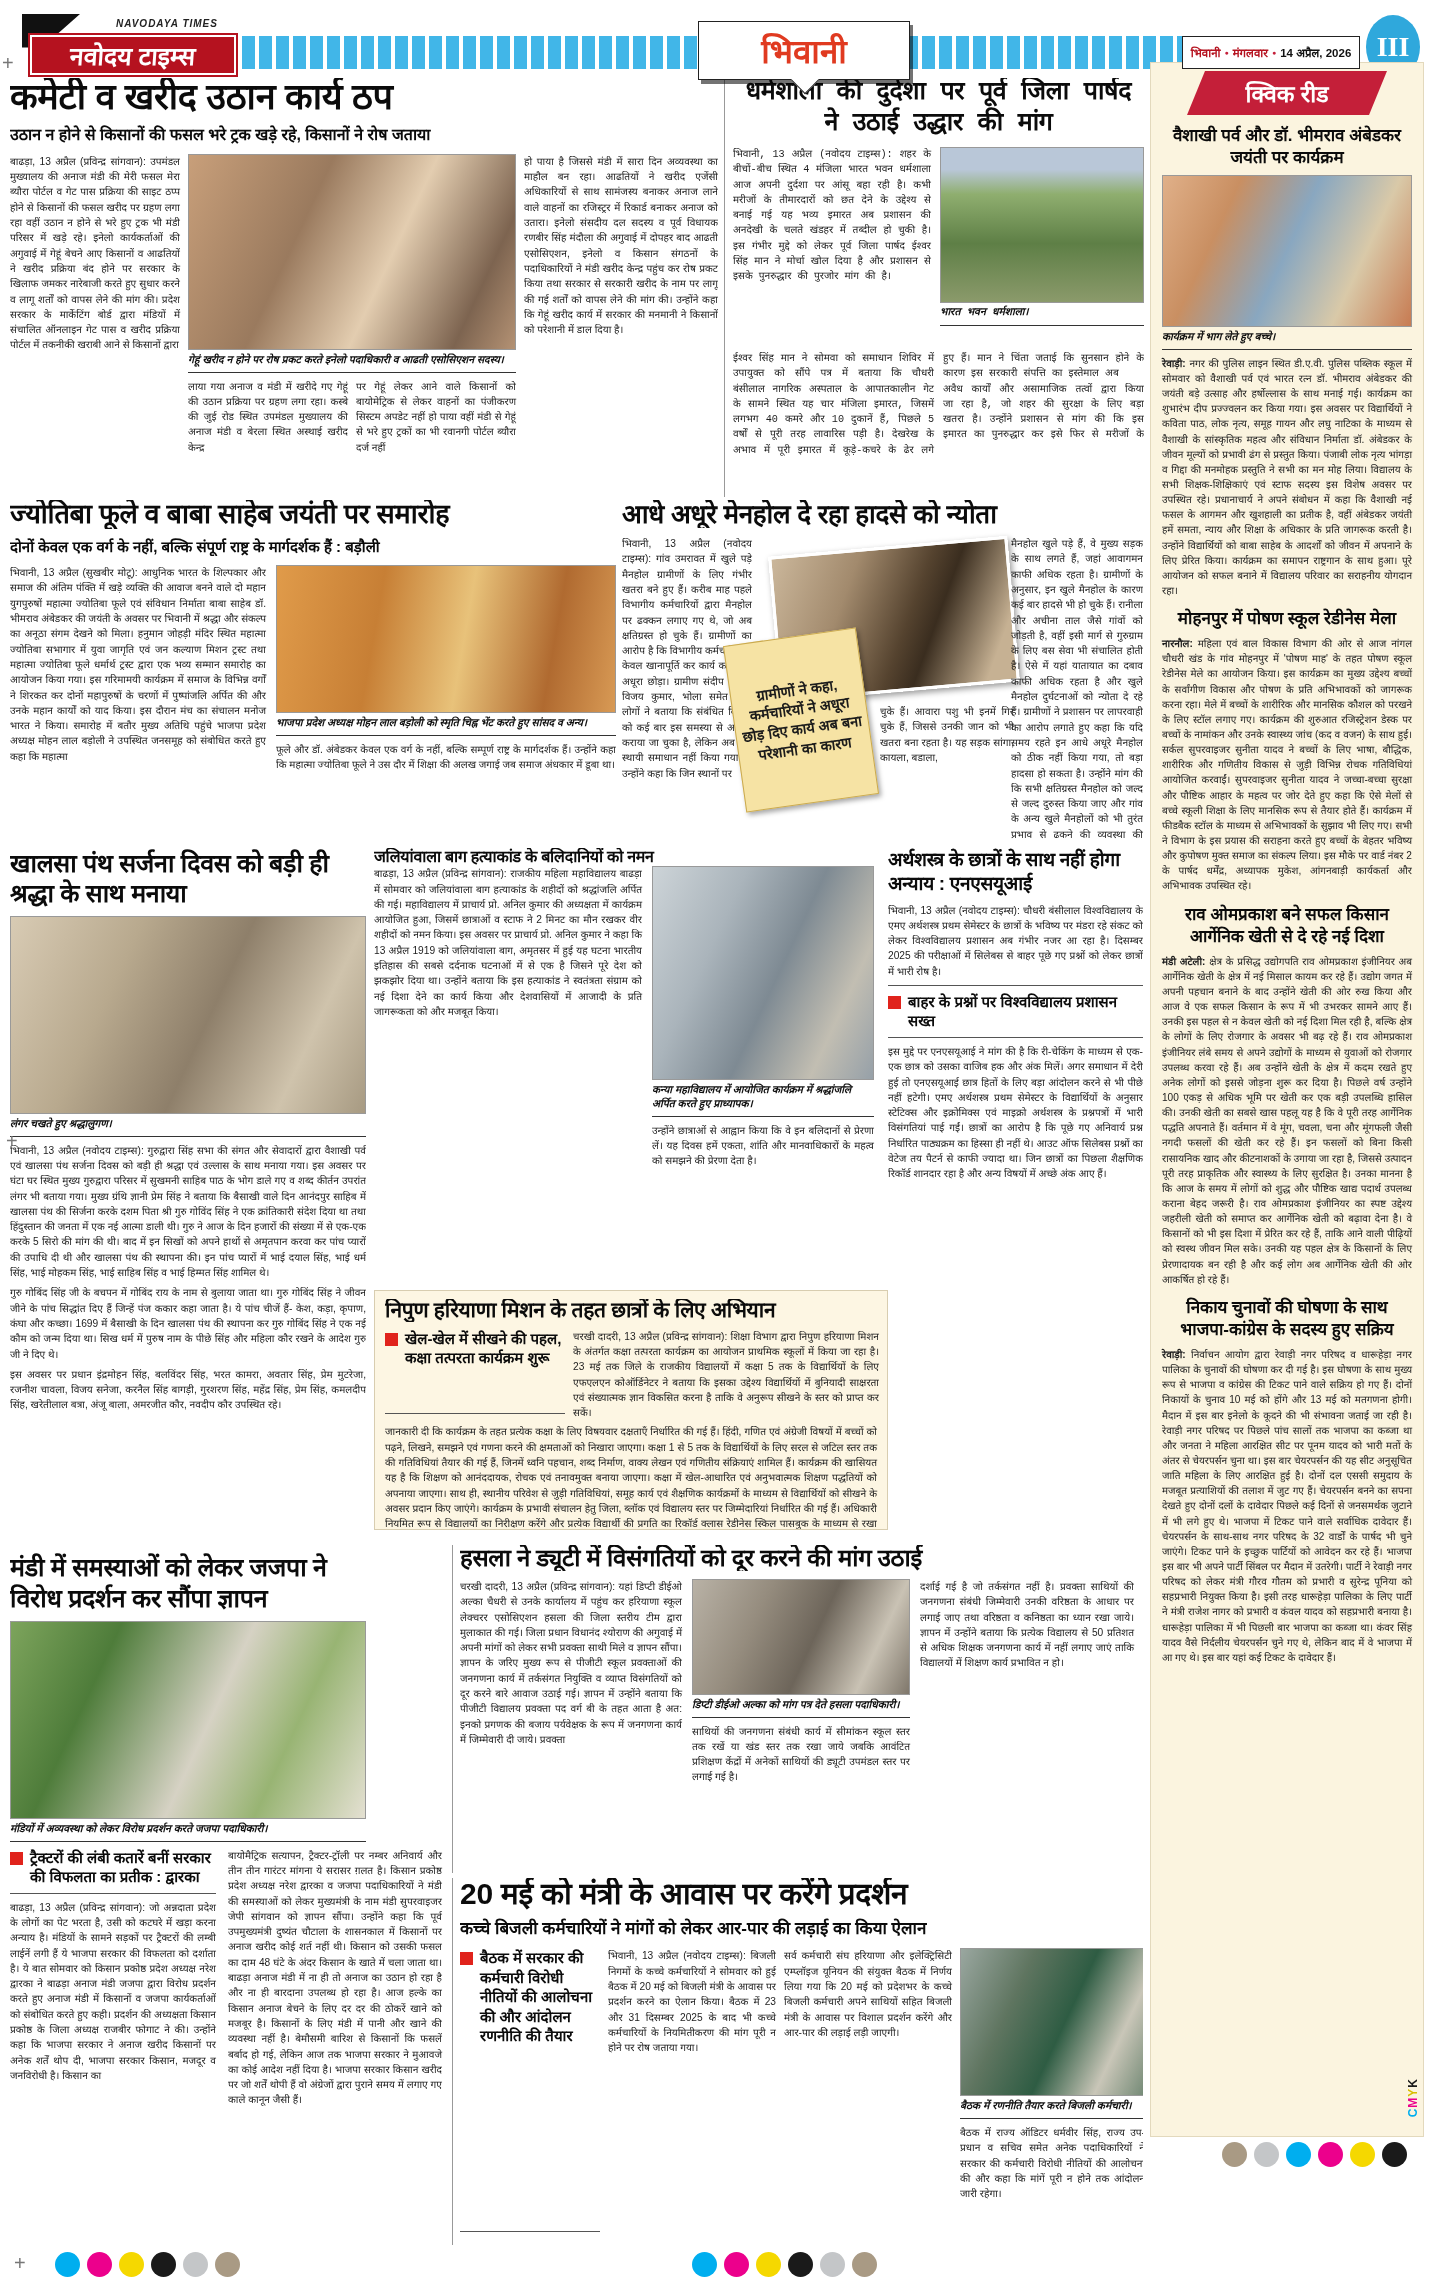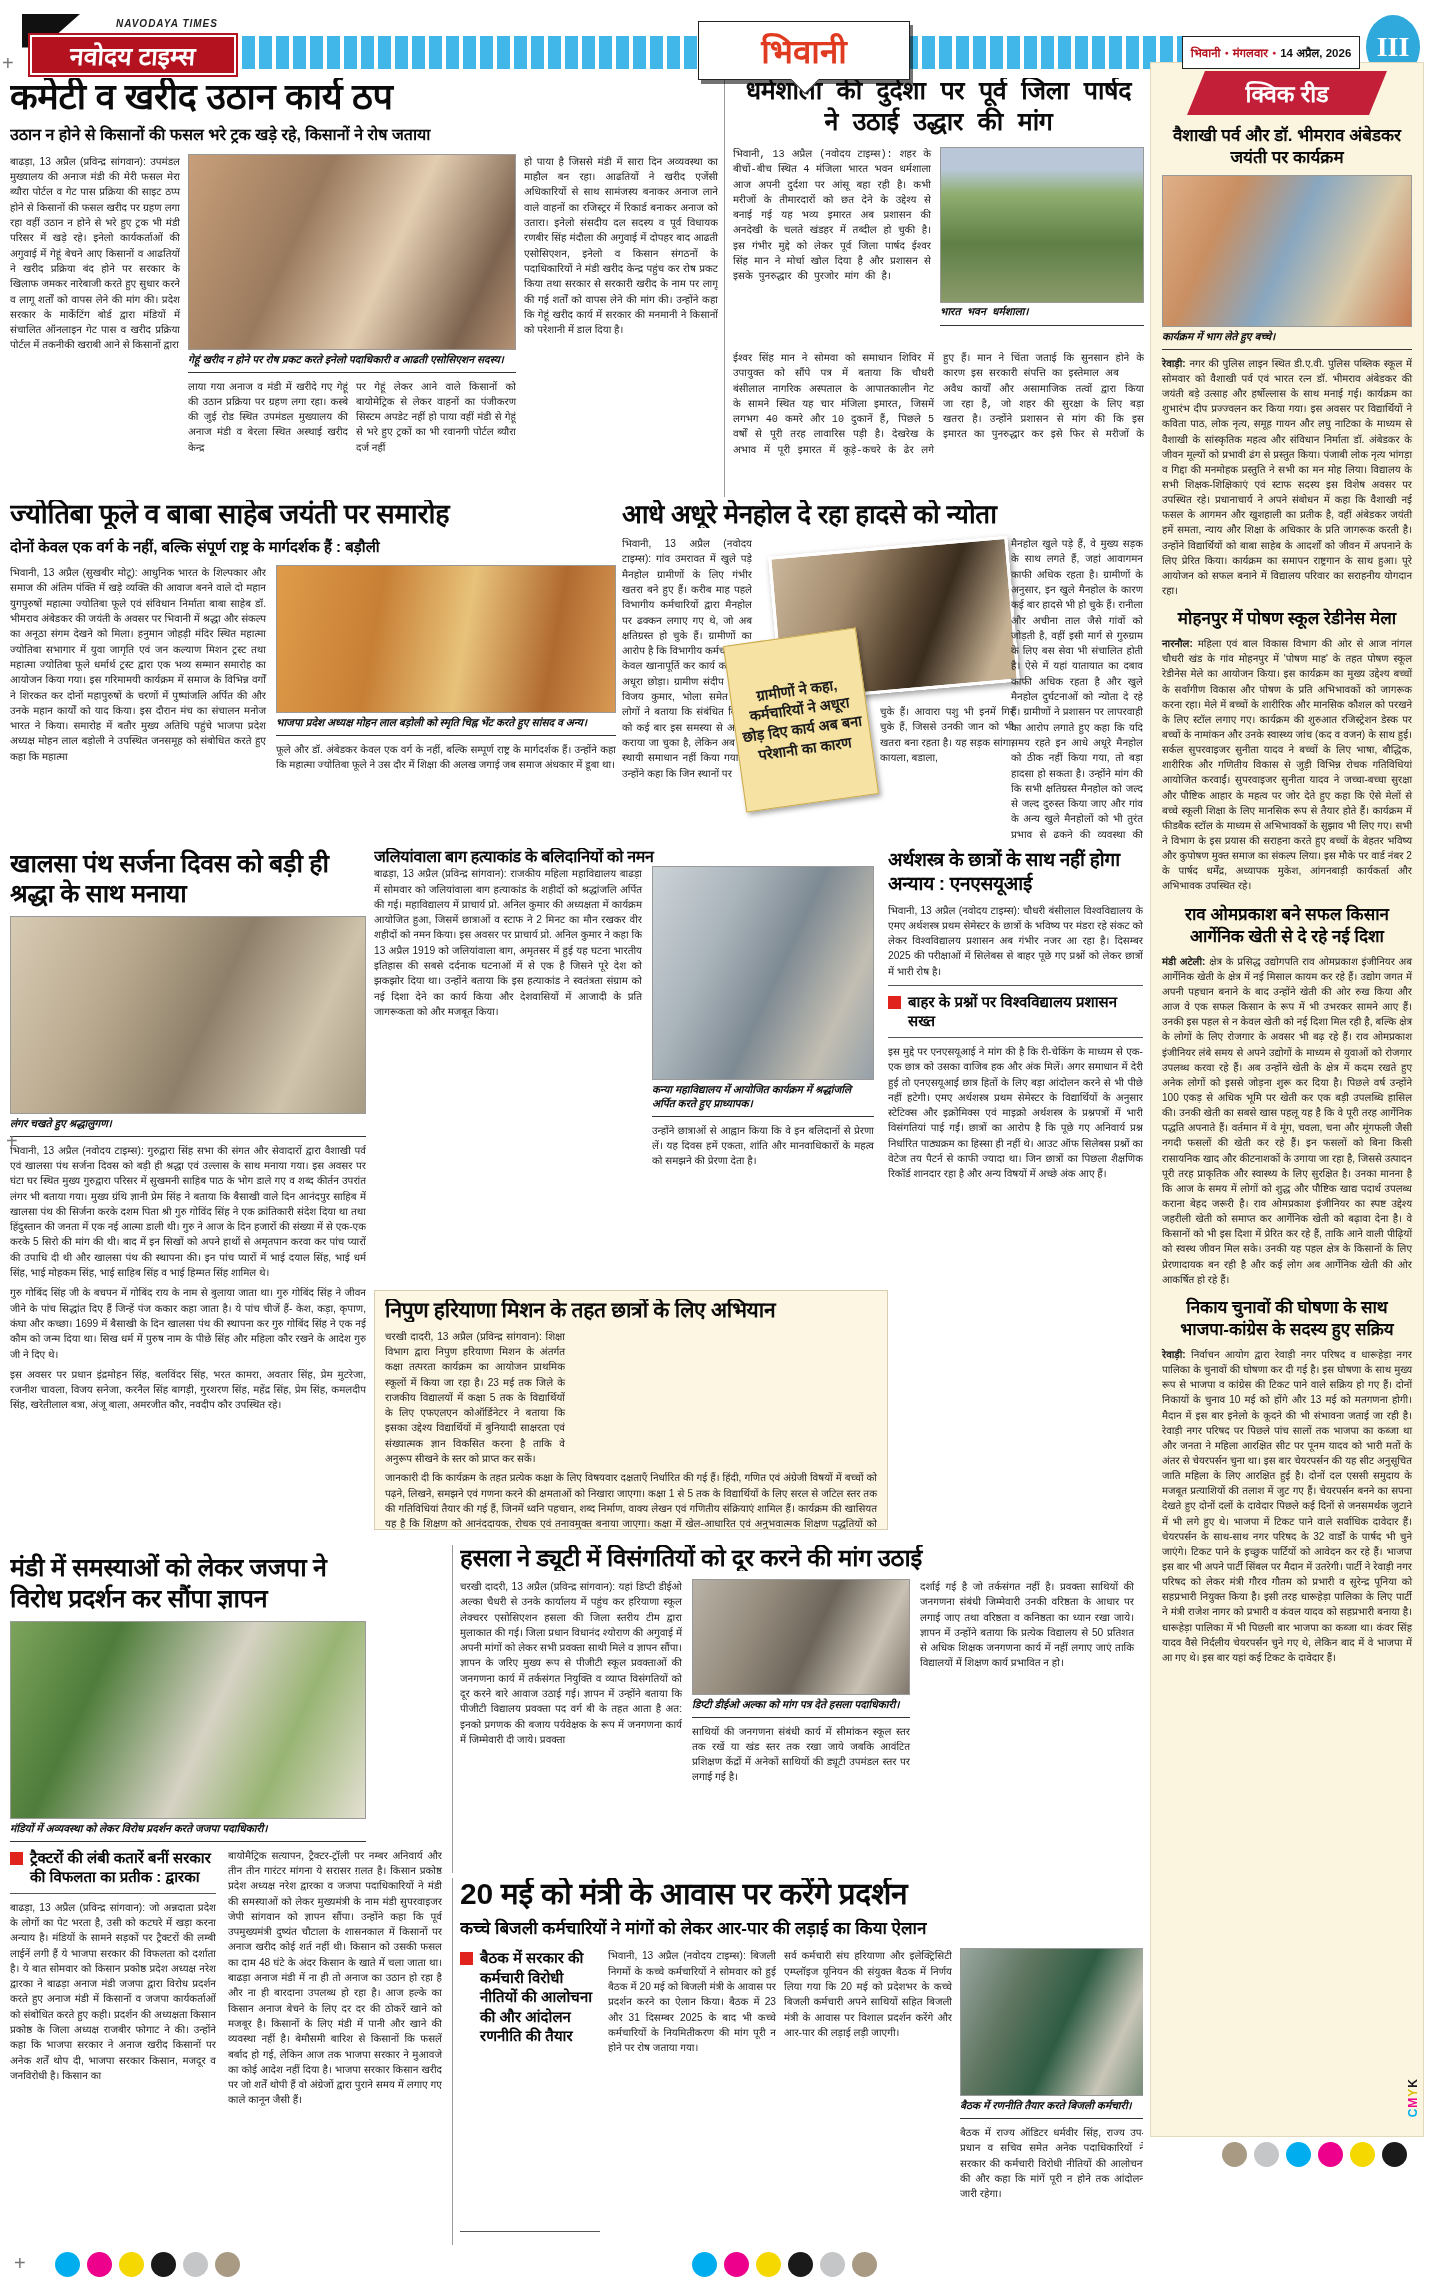--- a/index.html
+++ b/index.html
@@ -241,20 +241,24 @@
     <div class="kicker">
       <div class="sq"></div>
       <div class="ktxt">बाहर के प्रश्नों पर विश्वविद्यालय प्रशासन सख्त</div>
     </div>
     <div class="body-txt">इस मुद्दे पर एनएसयूआई ने मांग की है कि री-चेकिंग के माध्यम से एक-एक छात्र को उसका वाजिब हक और अंक मिलें। अगर समाधान में देरी हुई तो एनएसयूआई छात्र हितों के लिए बड़ा आंदोलन करने से भी पीछे नहीं हटेगी। एमए अर्थशस्त्र प्रथम सेमेस्टर के विद्यार्थियों के अनुसार स्टेटिक्स और इक्रोमिक्स एवं माइक्रो अर्थशस्त्र के प्रश्नपत्रों में भारी विसंगतियां पाई गईं। छात्रों का आरोप है कि पूछे गए अनिवार्य प्रश्न निर्धारित पाठ्यक्रम का हिस्सा ही नहीं थे। आउट ऑफ सिलेबस प्रश्नों का वेटेज तय पैटर्न से काफी ज्यादा था। जिन छात्रों का पिछला शैक्षणिक रिकॉर्ड शानदार रहा है और अन्य विषयों में अच्छे अंक आए हैं।</div>
   </div>
 
   <div class="blk nipun">
     <div class="hl">निपुण हरियाणा मिशन के तहत छात्रों के लिए अभियान</div>
     <div class="grid bd">
+      <div class="kicker">
+        <div class="sq"></div>
+        <div class="ktxt">खेल-खेल में सीखने की पहल, कक्षा तत्परता कार्यक्रम शुरू</div>
+      </div>
       <div class="body-txt">चरखी दादरी, 13 अप्रैल (प्रविन्द्र सांगवान): शिक्षा विभाग द्वारा निपुण हरियाणा मिशन के अंतर्गत कक्षा तत्परता कार्यक्रम का आयोजन प्राथमिक स्कूलों में किया जा रहा है। 23 मई तक जिले के राजकीय विद्यालयों में कक्षा 5 तक के विद्यार्थियों के लिए एफएलएन कोऑर्डिनेटर ने बताया कि इसका उद्देश्य विद्यार्थियों में बुनियादी साक्षरता एवं संख्यात्मक ज्ञान विकसित करना है ताकि वे अनुरूप सीखने के स्तर को प्राप्त कर सकें।</div>
     </div>
     <div class="body-txt" style="margin-top:4px;">जानकारी दी कि कार्यक्रम के तहत प्रत्येक कक्षा के लिए विषयवार दक्षताएँ निर्धारित की गई हैं। हिंदी, गणित एवं अंग्रेजी विषयों में बच्चों को पढ़ने, लिखने, समझने एवं गणना करने की क्षमताओं को निखारा जाएगा। कक्षा 1 से 5 तक के विद्यार्थियों के लिए सरल से जटिल स्तर तक की गतिविधियां तैयार की गई हैं, जिनमें ध्वनि पहचान, शब्द निर्माण, वाक्य लेखन एवं गणितीय संक्रियाएं शामिल हैं। कार्यक्रम की खासियत यह है कि शिक्षण को आनंददायक, रोचक एवं तनावमुक्त बनाया जाएगा। कक्षा में खेल-आधारित एवं अनुभवात्मक शिक्षण पद्धतियों को अपनाया जाएगा। साथ ही, स्थानीय परिवेश से जुड़ी गतिविधियां, समूह कार्य एवं शैक्षणिक कार्यक्रमों के माध्यम से विद्यार्थियों को सीखने के अवसर प्रदान किए जाएंगे। कार्यक्रम के प्रभावी संचालन हेतु जिला, ब्लॉक एवं विद्यालय स्तर पर जिम्मेदारियां निर्धारित की गई हैं। अधिकारी नियमित रूप से विद्यालयों का निरीक्षण करेंगे और प्रत्येक विद्यार्थी की प्रगति का रिकॉर्ड क्लास रेडीनेस स्किल पासबुक के माध्यम से रखा जाएगा, जिसकी समीक्षा समय-समय पर की जाएगी।</div>
   </div>
 
   <div class="blk mandi">
     <div class="hl">मंडी में समस्याओं को लेकर जजपा ने विरोध प्रदर्शन कर सौंपा ज्ञापन</div>
     <div class="photo ph-mandi"></div>
     <div class="caption">मंडियों में अव्यवस्था को लेकर विरोध प्रदर्शन करते जजपा पदाधिकारी।</div>
     <div class="grid bd">

